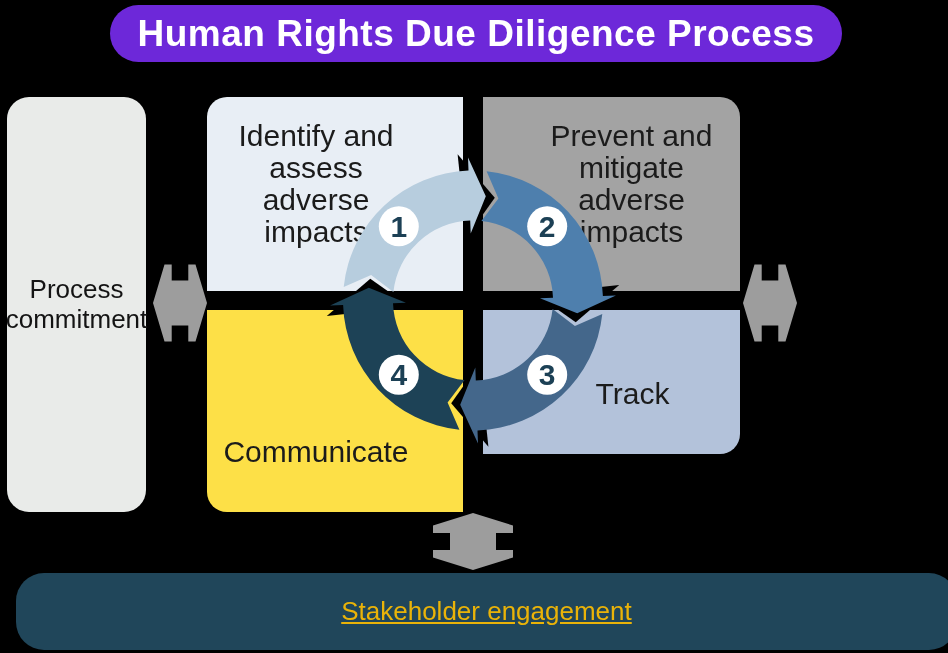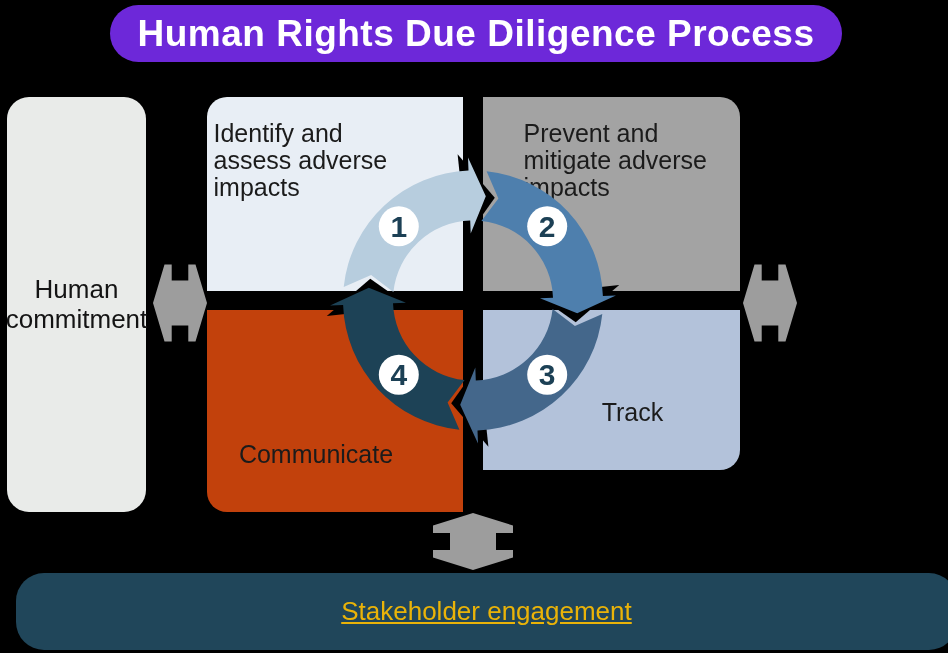--- a/index.html
+++ b/index.html
@@ -15,26 +15,26 @@
   }
   .sidebox {
     position:absolute; top:97px; width:139px; height:415px; border-radius:22px;
     display:flex; align-items:center; justify-content:center;
     text-align:center; font-size:26px; line-height:1.12; color:#141414;
   }
   .sidebox-left  { left:7px; }
   .sidebox-right { left:804px; }
   .quad {
     position:absolute; display:flex; justify-content:center;
-    text-align:left; font-size:25px; line-height:1.07; color:#1b1b1b;
+    text-align:center; font-size:30px; line-height:1.07; color:#1b1b1b;
   }
   .quad-tl { left:207px; top:97px;  width:256px; height:194px; border-radius:20px 0 0 0; align-items:flex-start; padding-top:23px; }
   .quad-tr { left:483px; top:97px;  width:257px; height:194px; border-radius:0 20px 0 0; align-items:flex-start; padding-top:23px; }
   .quad-bl { left:207px; top:310px; width:256px; height:202px; border-radius:0 0 0 20px; align-items:flex-end; padding-bottom:44px; }
-  .quad-br { left:483px; top:310px; width:257px; height:160px; border-radius:0 0 20px 0; align-items:flex-end; padding-bottom:44px; }
+  .quad-br { left:483px; top:310px; width:257px; height:144px; border-radius:0 0 20px 0; align-items:flex-end; padding-bottom:44px; }
   .quad-tl .lbl { max-width:205px; margin-right:38px; }
   .quad-tr .lbl { max-width:216px; margin-left:40px; }
   .quad-bl .lbl { margin-right:38px; }
   .quad-br .lbl { margin-left:42px; }
   .bar {
     position:absolute; left:16px; top:573px; width:941px; height:77px;
     border-radius:28px; display:flex; align-items:center; justify-content:center;
     color:#eab308; font-size:26px;text-decoration:underline;
   }
   .overlay { position:absolute; left:0; top:0; width:948px; height:653px; pointer-events:none; }
@@ -42,33 +42,33 @@
 </head>
 <body>
 
 <div class="canvas">
 
   <div class="pill" style="background: #6d28d9;">
     <span>Human Rights Due Diligence Process</span>
   </div>
 
   <div class="sidebox sidebox-left" style="background: rgb(233, 235, 233);">
-    <span class="lbl">Human commitment</span>
+    <span class="lbl">Process commitment</span>
   </div>
 
 
   <div class="quad quad-tl" style="background: rgb(232, 238, 245);">
     <span class="lbl">Identify and assess adverse impacts</span>
   </div>
 
   <div class="quad quad-tr" style="background: #a3a3a3;">
     <span class="lbl">Prevent and mitigate adverse impacts</span>
   </div>
 
-  <div class="quad quad-bl" style="background: #c2410c;">
+  <div class="quad quad-bl" style="background: #fde047;">
     <span class="lbl">Communicate</span>
   </div>
 
   <div class="quad quad-br" style="background: rgb(179, 194, 218);">
     <span class="lbl">Track</span>
   </div>
 
   <div class="bar" style="background: rgb(32, 70, 90);">
     <span>Stakeholder engagement</span>
   </div>

